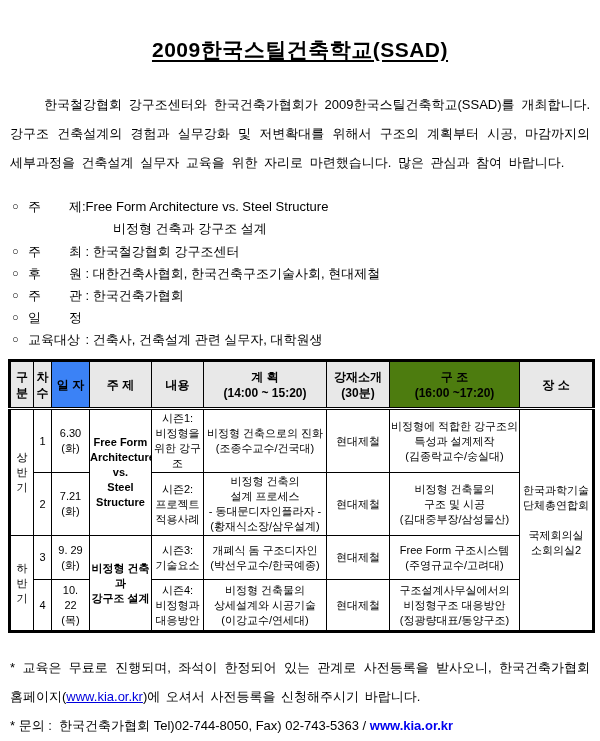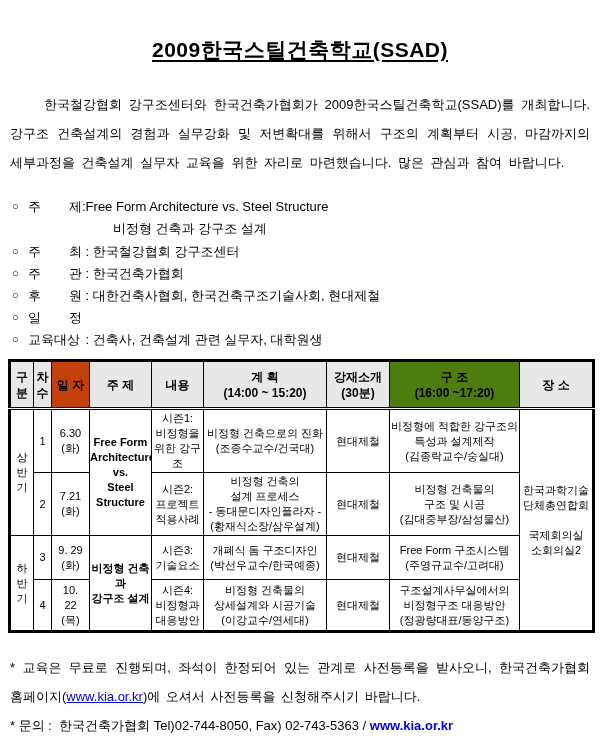--- a/index.html
+++ b/index.html
@@ -50,22 +50,22 @@
 <div class="page">
 
   <div class="title">2009한국스틸건축학교(SSAD)</div>
 
   <div class="intro">한국철강협회 강구조센터와 한국건축가협회가 2009한국스틸건축학교(SSAD)를 개최합니다. 강구조 건축설계의 경험과 실무강화 및 저변확대를 위해서 구조의 계획부터 시공, 마감까지의 세부과정을 건축설계 실무자 교육을 위한 자리로 마련했습니다. 많은 관심과 참여 바랍니다.</div>
 
   <div class="info-list">
       <div class="info-row"><span class="bullet">○</span><span class="ilabel">주  제</span><span class="ivalue">:Free Form Architecture vs. Steel Structure</span></div>
       <div class="info-cont">비정형 건축과 강구조 설계</div>
       <div class="info-row"><span class="bullet">○</span><span class="ilabel">주  최</span><span class="ivalue"> : 한국철강협회 강구조센터</span></div>
+      <div class="info-row"><span class="bullet">○</span><span class="ilabel">후  원</span><span class="ivalue"> : 대한건축사협회, 한국건축구조기술사회, 현대제철</span></div>
       <div class="info-row"><span class="bullet">○</span><span class="ilabel">주  관</span><span class="ivalue"> : 한국건축가협회</span></div>
-      <div class="info-row"><span class="bullet">○</span><span class="ilabel">후  원</span><span class="ivalue"> : 대한건축사협회, 한국건축구조기술사회, 현대제철</span></div>
       <div class="info-row"><span class="bullet">○</span><span class="ilabel">일  정</span><span class="ivalue"></span></div>
       <div class="info-row"><span class="bullet">○</span><span class="ilabel">교육대상</span><span class="ivalue"> : 건축사, 건축설계 관련 실무자, 대학원생</span></div>
     </div>
 
   <table class="sched">
     <colgroup>
       <col style="width:24px">
         <col style="width:18px">
         <col style="width:38px">
       <col style="width:62px">
@@ -78,21 +78,21 @@
     <thead>
         <tr>
           <th style="background: rgb(232, 232, 232);">
             <div>구</div>
             <div>분</div>
           </th>
           <th style="background: rgb(232, 232, 232);">
             <div>차</div>
             <div>수</div>
           </th>
-          <th style="background: #c2410c;">
+          <th style="background: #3b82f6;">
             <div>일 자</div>
           </th>
           <th style="background: rgb(232, 232, 232);">
             <div>주  제</div>
           </th>
           <th style="background: rgb(232, 232, 232);">
             <div>내용</div>
           </th>
           <th style="background: rgb(232, 232, 232);">
             <div>계 획</div>

